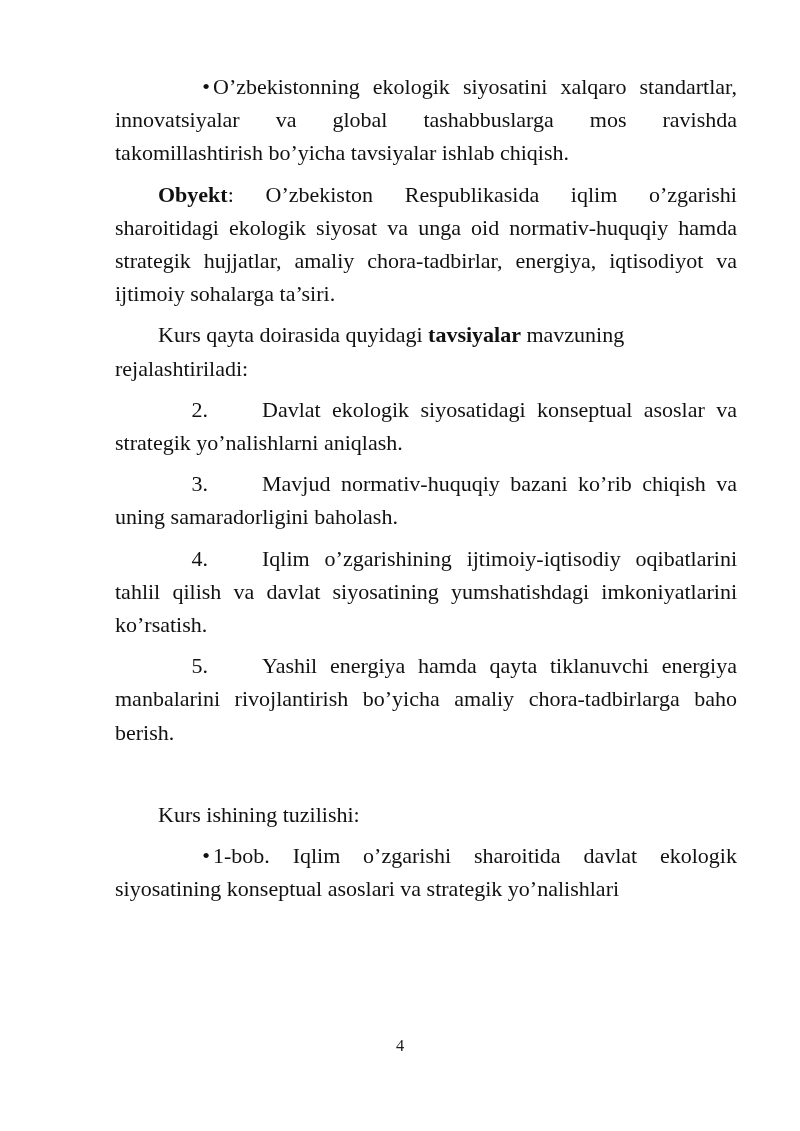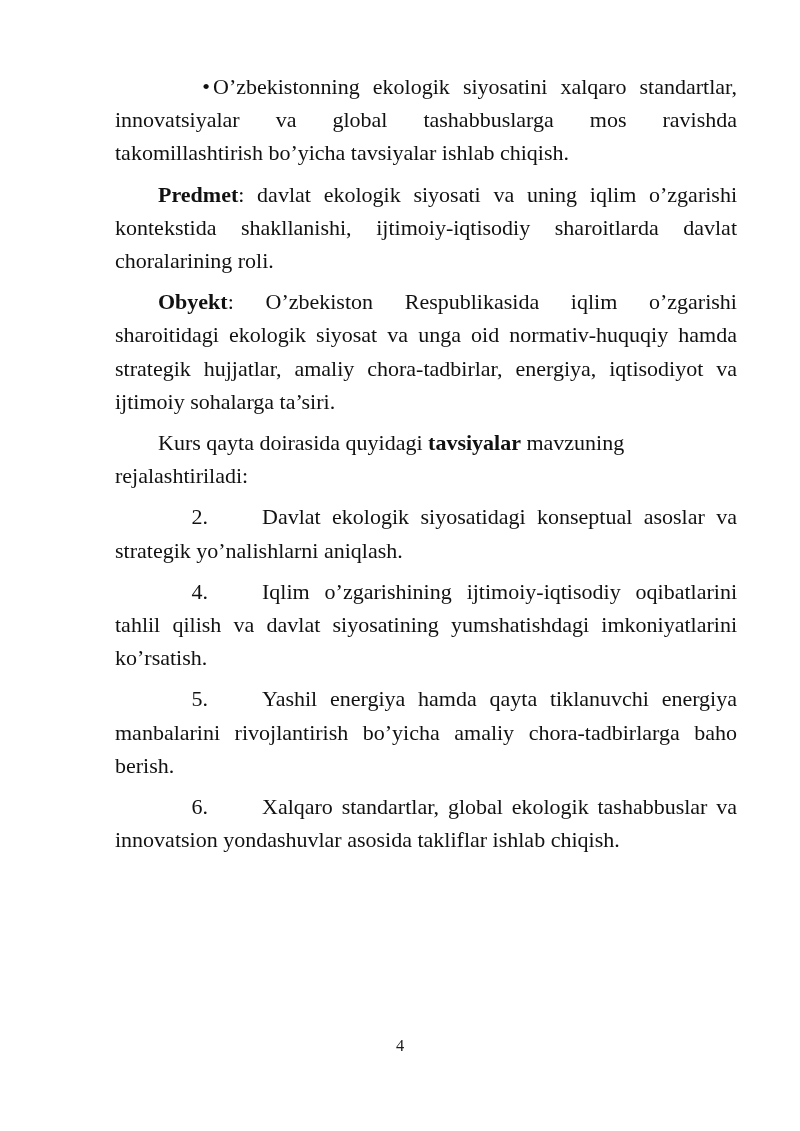--- a/index.html
+++ b/index.html
@@ -81,39 +81,40 @@
 </style>
 </head>
 <body>
 
 <div class="page">
 
   <div class="content">
 
     <p class="bullet"><span class="bul">•</span><span>O’zbekistonning ekologik siyosatini xalqaro standartlar, innovatsiyalar va global tashabbuslarga mos ravishda takomillashtirish bo’yicha tavsiyalar ishlab chiqish.</span></p>
 
-    <p class="indent"><span class="bold">Predmet</span><span>: davlat ekologik siyosati va uning iqlim o’zgarishi kontekstida shakllanishi, ijtimoiy-iqtisodiy sharoitlarda davlat choralarining roli.</span></p>
 
     <p class="indent"><span class="bold">Obyekt</span><span>: O’zbekiston Respublikasida iqlim o’zgarishi sharoitidagi ekologik siyosat va unga oid normativ-huquqiy hamda strategik hujjatlar, amaliy chora-tadbirlar, energiya, iqtisodiyot va ijtimoiy sohalarga ta’siri.</span></p>
 
     <p class="indent last-nojust"><span>Kurs qayta doirasida quyidagi </span><span class="bold">tavsiyalar</span><span> mavzuning rejalashtiriladi:</span></p>
 
 
     <p class="numbered"><span class="num">2.</span><span class="tabgap"></span><span>Davlat ekologik siyosatidagi konseptual asoslar va strategik yo’nalishlarni aniqlash.</span></p>
 
+    <p class="numbered"><span class="num">3.</span><span class="tabgap"></span><span>Mavjud normativ-huquqiy bazani ko’rib chiqish va uning samaradorligini baholash.</span></p>
 
     <p class="numbered"><span class="num">4.</span><span class="tabgap"></span><span>Iqlim o’zgarishining ijtimoiy-iqtisodiy oqibatlarini tahlil qilish va davlat siyosatining yumshatishdagi imkoniyatlarini ko’rsatish.</span></p>
 
     <p class="numbered"><span class="num">5.</span><span class="tabgap"></span><span>Yashil energiya hamda qayta tiklanuvchi energiya manbalarini rivojlantirish bo’yicha amaliy chora-tadbirlarga baho berish.</span></p>
 
-    <p class="numbered"><span class="num">6.</span><span class="tabgap"></span><span>Xalqaro standartlar, global ekologik tashabbuslar va innovatsion yondashuvlar asosida takliflar ishlab chiqish.</span></p>
 
     <div class="spacer"></div>
 
+    <p class="indent last-nojust">Kurs ishining tuzilishi:</p>
 
 
+    <p class="bullet"><span class="bul">•</span><span>1-bob. Iqlim o’zgarishi sharoitida davlat ekologik siyosatining konseptual asoslari va strategik yo’nalishlari</span></p>
 
 
   </div>
 
   <div class="page-number">4</div>
 
 </div>
 
 </body></html>

